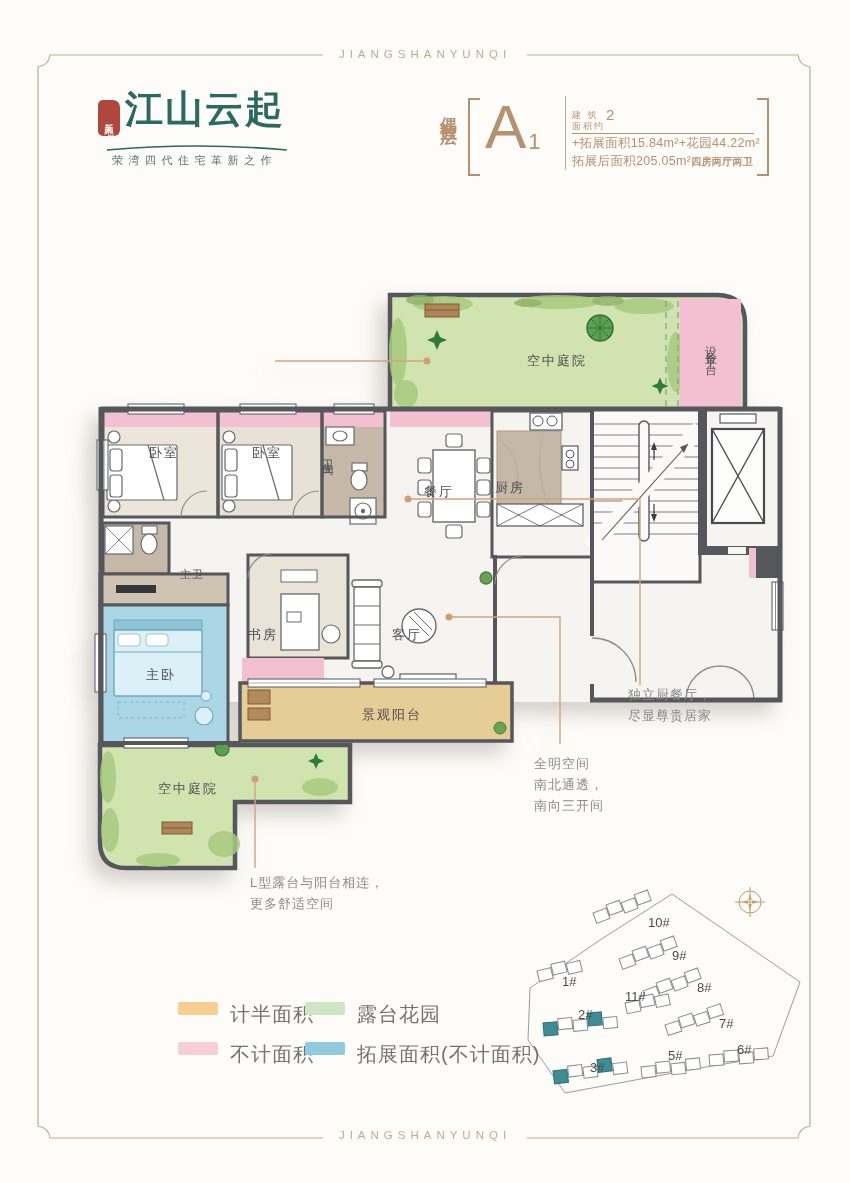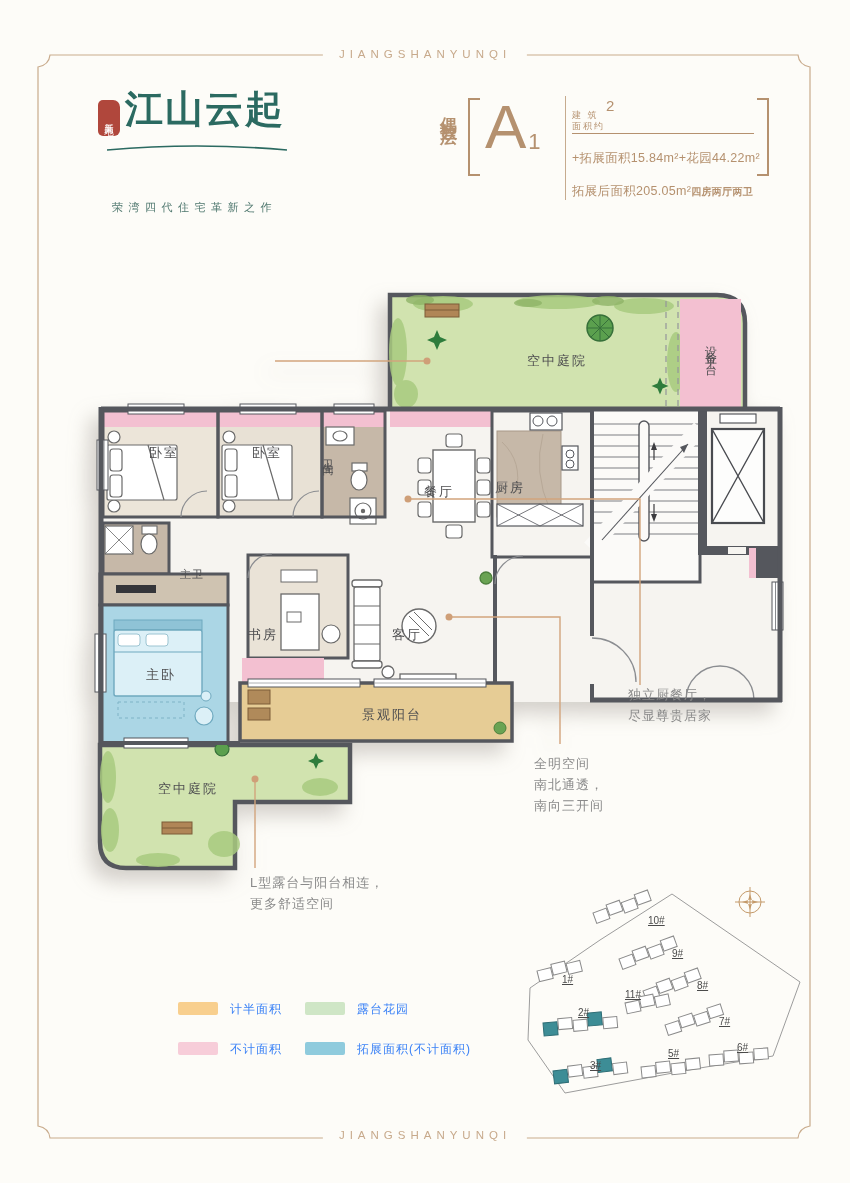--- a/index.html
+++ b/index.html
@@ -14,60 +14,60 @@
 
   
   #logo{position:absolute;left:98px;top:92px;z-index:3;}
   .seal{position:absolute;left:0;top:8px;width:22px;height:36px;background:#b0473c;
         border-radius:5px 7px 6px 5px;color:#fff;writing-mode:vertical-rl;
         font-size:9.5px;letter-spacing:2px;text-align:center;line-height:22px;}
   .lname{position:absolute;left:27px;top:-8px;width:170px;font-size:38px;font-weight:bold;
         color:#2b6a61;font-family:"Liberation Serif","DejaVu Serif",serif;letter-spacing:2px;white-space:nowrap;}
   .swoosh{position:absolute;left:6px;top:50px;}
   .tagline{position:absolute;left:14px;top:61px;font-size:11px;letter-spacing:5.5px;
-        color:#50786f;white-space:nowrap;margin-top:47px;}
+        color:#50786f;white-space:nowrap;}
 
   
   #title{position:absolute;left:437px;top:96px;height:90px;color:#b5916f;z-index:3;}
   .floor{position:absolute;left:0;top:8px;writing-mode:vertical-rl;font-size:17px;
         font-weight:bold;letter-spacing:6px;height:72px;}
   .brk{position:absolute;top:2px;width:10px;height:74px;border:2.5px solid #b5916f;}
   .brk-l{left:31px;border-right:none;}
   .brk-r{left:320px;border-left:none;}
   .unitA{position:absolute;left:48px;top:-2px;display:flex;align-items:flex-end;}
   .unitA .big{font-size:62px;line-height:66px;font-weight:500;}
   .unitA .sub{font-size:22px;margin:0 0 5px 2px;}
   .areacol{position:absolute;left:128px;top:0;border-left:1px solid #c6ab8e;padding-left:6px;}
-  .arearow{display:flex;align-items:flex-start;}
+  .arearow{display:flex;align-items:center;}
   .aprefix{font-size:9px;letter-spacing:2px;line-height:11px;margin-top:14px;width:34px;color:#b5916f;}
   .abig{font-size:41px;line-height:44px;font-family:"Liberation Serif","DejaVu Serif",serif;}
   .asup{font-size:15px;line-height:16px;margin-top:2px;}
   .arule{width:182px;height:1px;background:#b5916f;margin-top:1px;}
-  .aline{font-size:12.5px;margin-top:16px;letter-spacing:0.3px;white-space:nowrap;}
+  .aline{font-size:12.5px;margin-top:1px;letter-spacing:0.3px;white-space:nowrap;}
   .aline b{font-size:10px;}
 
   
   #plan{position:absolute;left:88px;top:282px;z-index:2;
         filter:drop-shadow(-9px 11px 10px rgba(115,105,95,.30));}
   #sitemap{position:absolute;left:515px;top:875px;z-index:2;}
 
   
   .rl{position:absolute;z-index:4;font-size:13px;color:#4e4e50;letter-spacing:2px;white-space:nowrap;text-align:center;}
   .rlv{position:absolute;z-index:4;font-size:12px;color:#4e4e50;writing-mode:vertical-rl;letter-spacing:6px;white-space:nowrap;}
   .rl-sm{font-size:11px;letter-spacing:1px;}
 
   
   .ann{position:absolute;z-index:4;font-size:13px;color:#8a8a8a;line-height:21px;letter-spacing:1px;white-space:nowrap;}
 
   
   .sw{position:absolute;z-index:3;width:40px;height:13px;border-radius:2px;}
-  .lg{position:absolute;z-index:3;font-size:12px;color:#3b82f6;letter-spacing:1px;white-space:nowrap;}
-
-  
-  .bl{position:absolute;z-index:4;font-size:10px;color:#4a4a4a;white-space:nowrap;text-decoration:underline;}
+  .lg{position:absolute;z-index:3;font-size:20px;color:#737373;letter-spacing:1px;white-space:nowrap;}
+
+  
+  .bl{position:absolute;z-index:4;font-size:13px;color:#4a4a4a;white-space:nowrap;}
 </style>
 </head>
 <body>
 
 <div id="page">
 
   <svg id="frame-svg" width="850" height="1183" viewBox="0 0 850 1183">
     <path d="M50 55 H798 Q799 65 810 67 V1126 Q799 1128 798 1138 H50 Q49 1128 38 1126 V67 Q49 65 50 55 Z" fill="none" stroke="#c9ab8c" stroke-width="1.2"></path>
   </svg>
 

